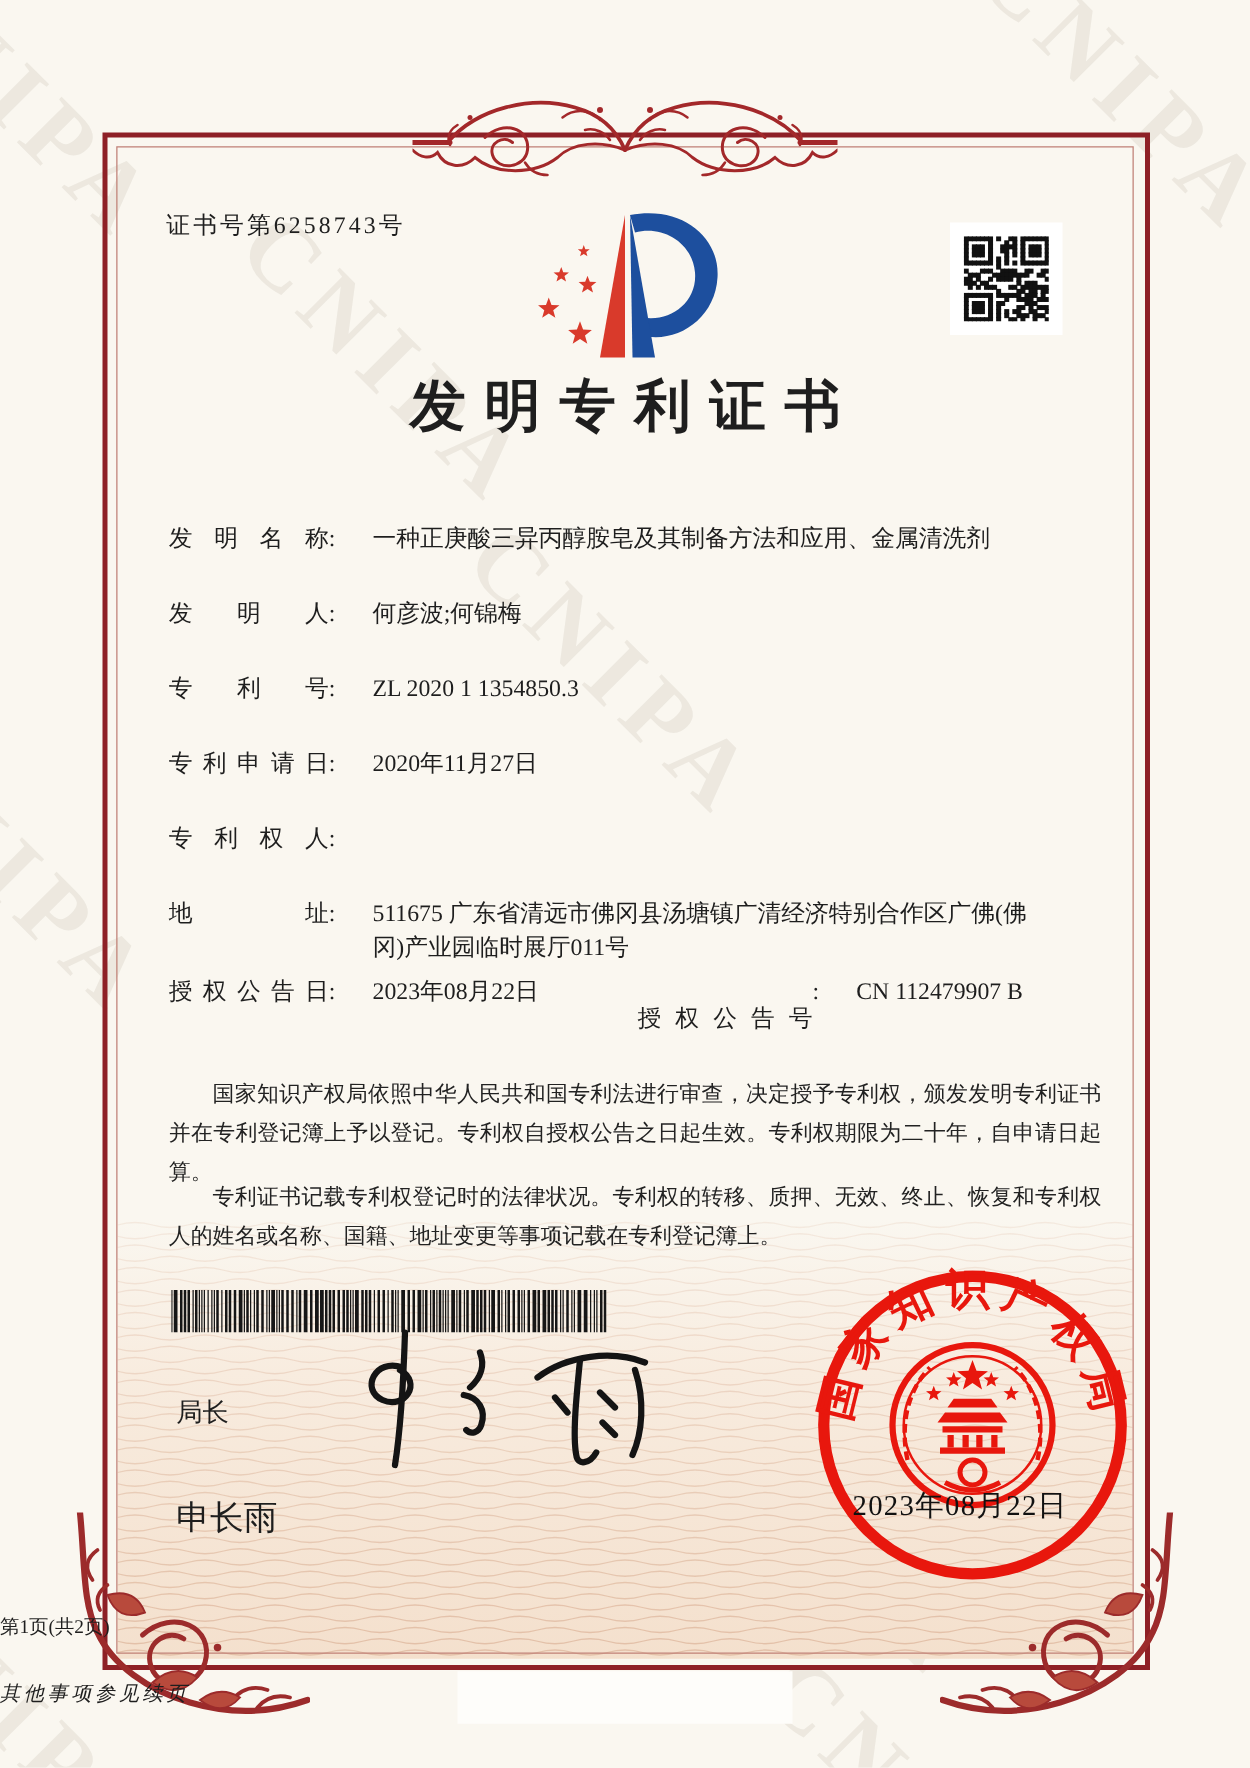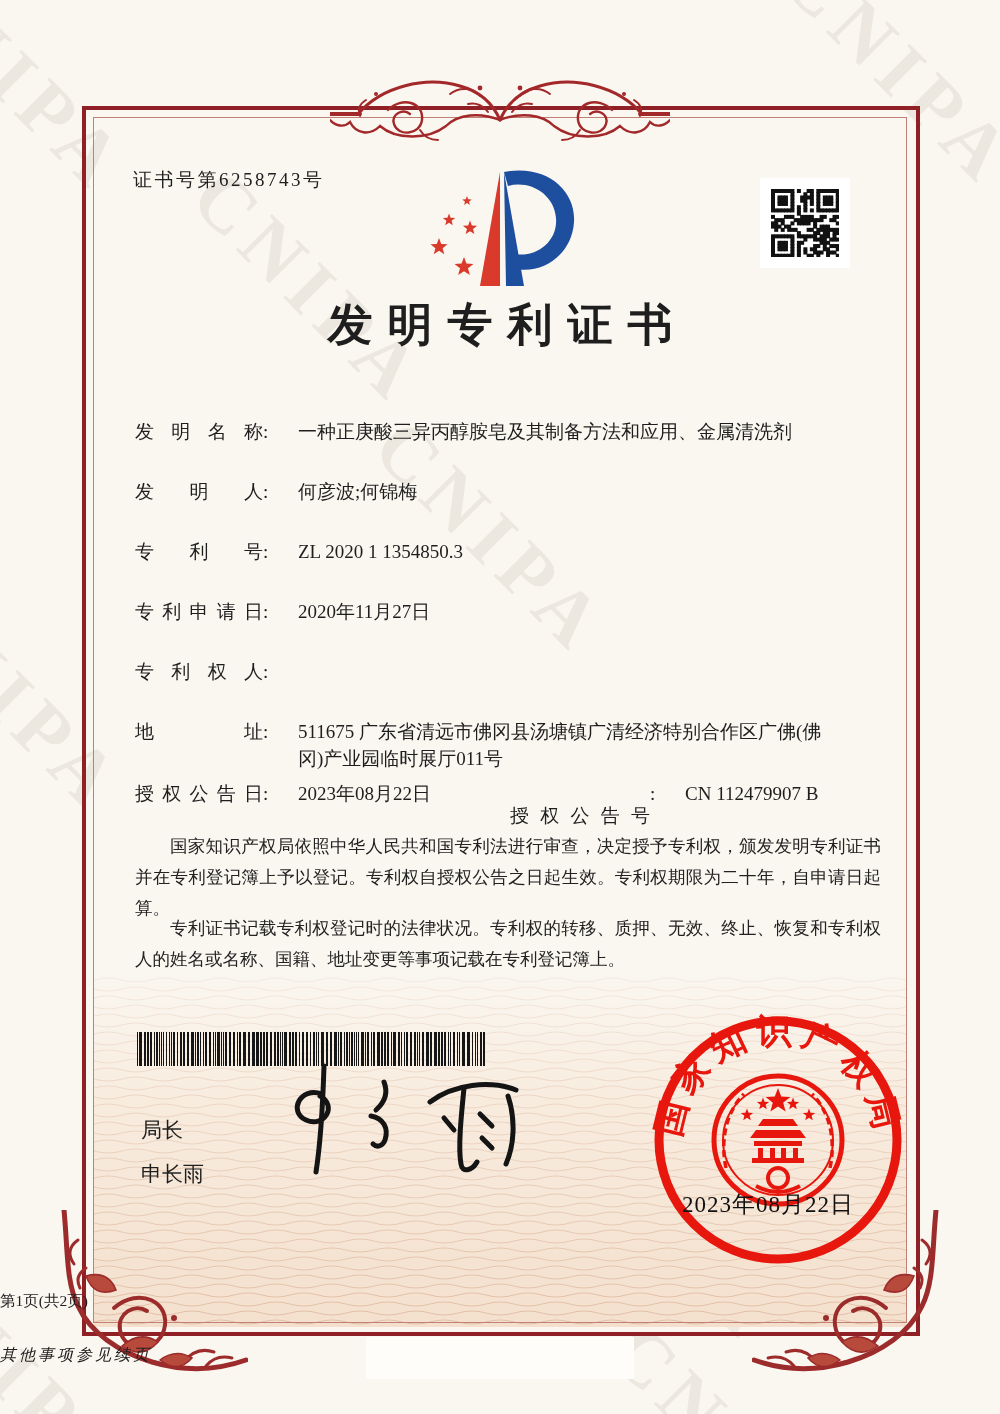--- a/index.html
+++ b/index.html
@@ -29,27 +29,27 @@
   .frow{position:absolute;left:135px;width:748px;display:flex;align-items:flex-start;
         font-size:19px;line-height:27px;z-index:4;}
   .flabel{flex:0 0 128px;text-align:justify;text-align-last:justify;}
   .fcolon{flex:0 0 13px;text-align:left;}
   .fvalue{flex:1;margin-left:22px;}
   .fvalue.short{flex:0 0 212px;}
   .fvalue.addr{flex:0 0 524px;}
   .flabel2{flex:0 0 140px;text-align:justify;text-align-last:justify;margin-top:22px;}
   
   .para{position:absolute;left:135px;width:746px;font-size:17.5px;line-height:31px;
-        text-align:justify;text-indent:2em;z-index:4;color:#222;}
+        text-align:justify;text-indent:2em;z-index:4;color:#222;margin-top:29px;}
   
   #barcode{left:137px;top:1032px;z-index:5;}
   #signer-title{left:141px;top:1116px;font-family:Liberation Mono, monospace;
                 font-size:21px;z-index:5;}
-  #signer-name{left:141px;top:1160px;font-family:"Liberation Sans","DejaVu Sans",sans-serif;
-               font-size:21px;z-index:5;}
+  #signer-name{left:141px;top:1196px;font-family:"Liberation Sans","DejaVu Sans",sans-serif;
+               font-size:27px;z-index:5;}
   #signature{left:268px;top:1058px;z-index:5;}
   #seal{left:646px;top:1008px;z-index:5;}
   #seal-date{left:682px;top:1189px;width:196px;font-size:23px;color:#111;z-index:6;letter-spacing:1px;}
   #page-info{left:0;top:1291px;width:100%;font-size:15.5px;z-index:5;}
   #footer-box{left:366px;top:1337px;width:268px;height:42px;background:#fefdfa;z-index:3;}
   #footer-note{left:0;top:1345px;width:100%;font-size:16px;letter-spacing:3px;z-index:4;font-style:italic;}
 </style>
 </head>
 <body>
 

